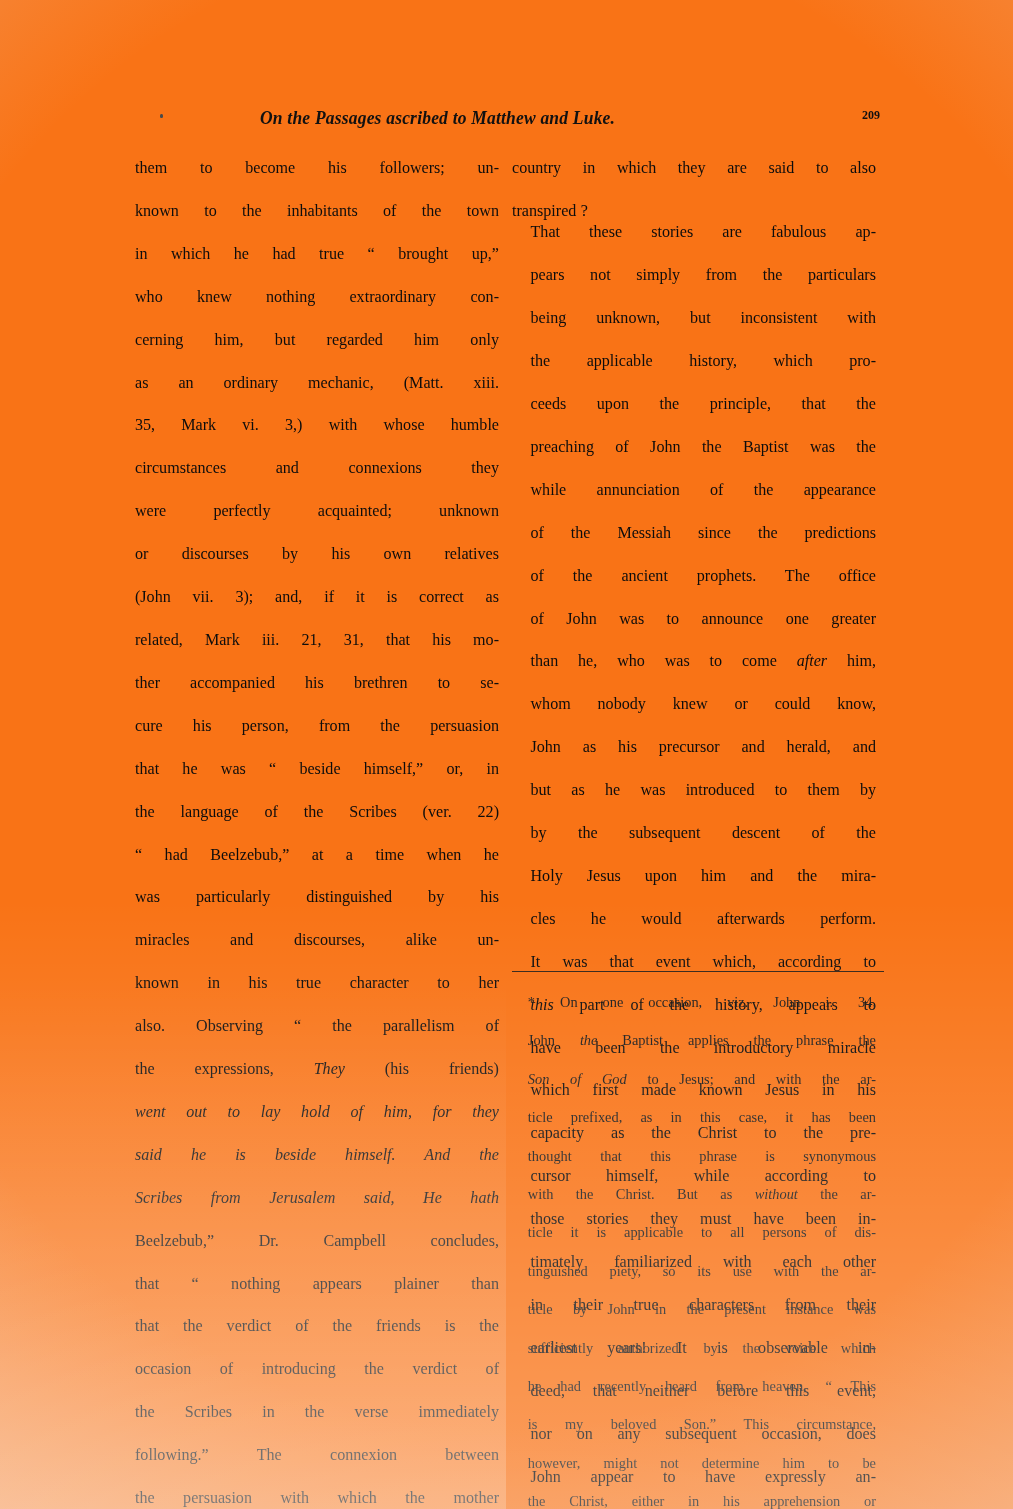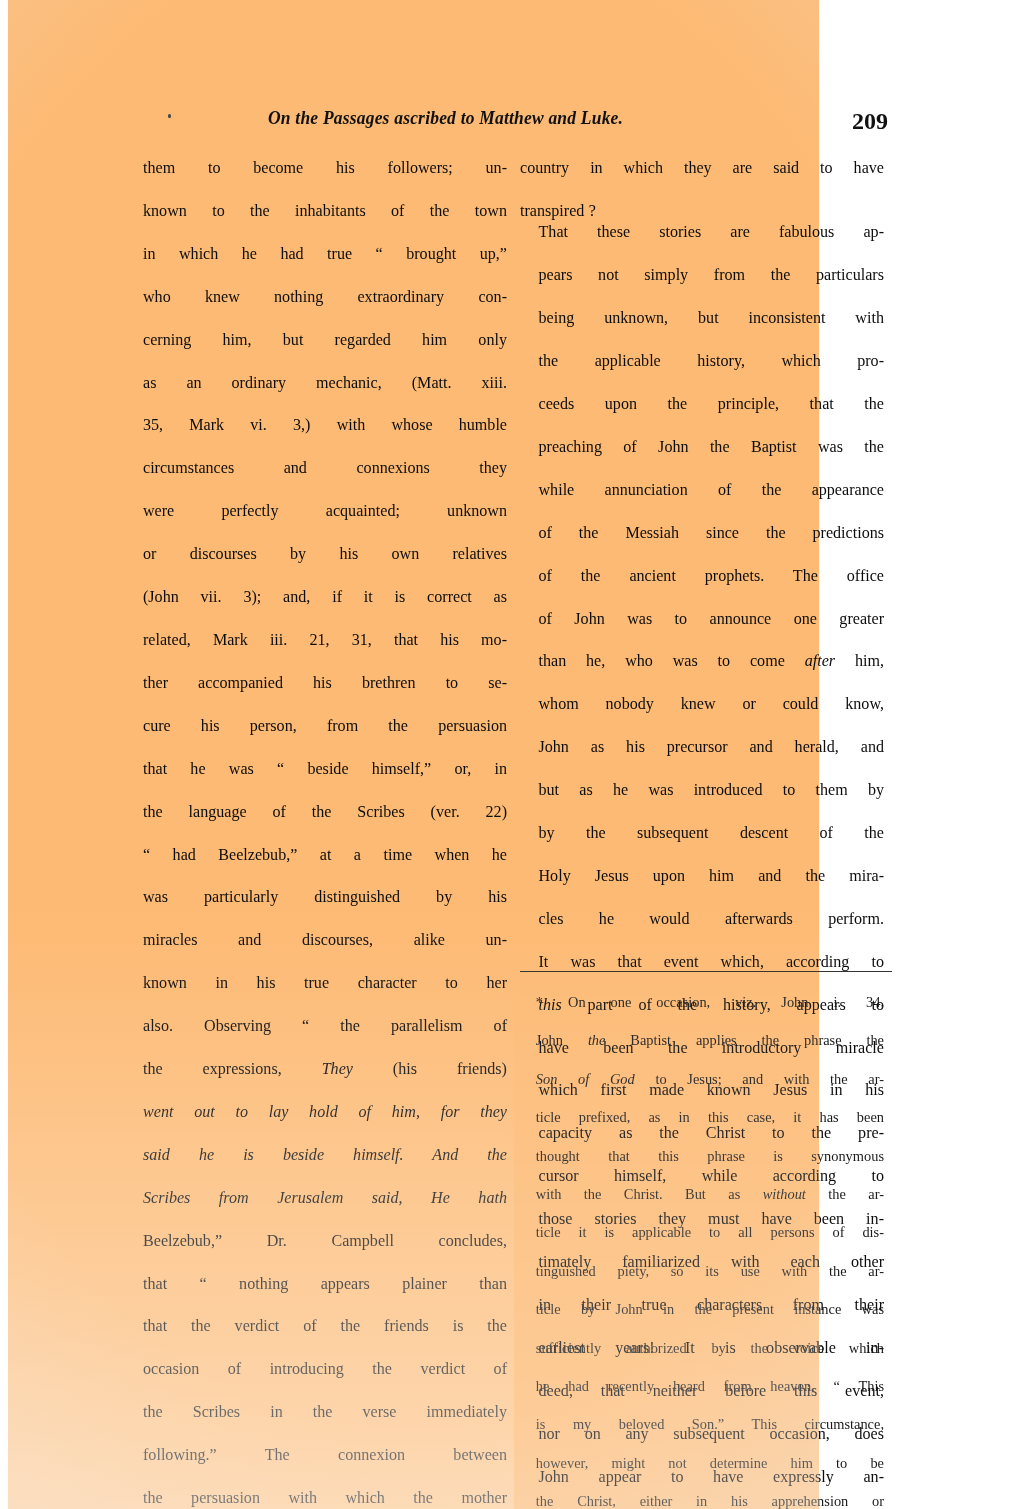--- a/index.html
+++ b/index.html
@@ -11,24 +11,24 @@
     width: 1013px;
     height: 1509px;
     position: relative;
     font-family: "Liberation Serif", "DejaVu Serif", serif;
     color: #0d0d0d;
     overflow: hidden;
   }
 
   .page {
     position: absolute;
-    left: 8px; top: 0;
-    width: 811px;
+    left: 0; top: 0;
+    width: 1013px;
     height: 1509px;
-    background: #fdba74;
+    background: #f97316;
   }
 
   
   .paper-tone {
     position: absolute;
     left: 0; top: 0; right: 0; bottom: 0;
     background:
       radial-gradient(ellipse 120% 90% at 50% 45%, rgba(255,255,255,0) 55%, rgba(232,230,226,0.55) 100%);
     pointer-events: none;
   }
@@ -51,21 +51,21 @@
     letter-spacing: 0.2px;
     white-space: nowrap;
     color: #111;
     transform: scaleY(1.02);
   }
   .runhead-page {
     position: absolute;
     right: 0;
     top: 0;
     font-weight: bold;
-    font-size: 24px;
+    font-size: 12px;
     color: #111;
   }
   .ink-speck {
     position: absolute;
     left: 160px;
     top: 114px;
     width: 3px;
     height: 4px;
     background: #4a4a4a;
     border-radius: 40%;
@@ -195,21 +195,21 @@
       <span class="line">occasion of introducing the verdict of</span>
       <span class="line">the Scribes in the verse immediately</span>
       <span class="line">following.”  The connexion between</span>
       <span class="line">the persuasion with which the mother</span>
 
     </p>
   </div>
 
   <div class="col col-right">
     <p>
-      <span class="line">country in which they are said to have</span>
+      <span class="line">country in which they are said to also</span>
       <span class="line last">transpired ?</span>
     </p>
     <p class="indent">
       <span class="line">That these stories are fabulous ap-</span>
       <span class="line">pears not simply from the particulars</span>
       <span class="line">being unknown, but inconsistent with</span>
       <span class="line">the applicable history, which pro-</span>
       <span class="line">ceeds upon the principle, that the</span>
       <span class="line">preaching of John the Baptist was the</span>
       <span class="line">while annunciation of the appearance</span>

